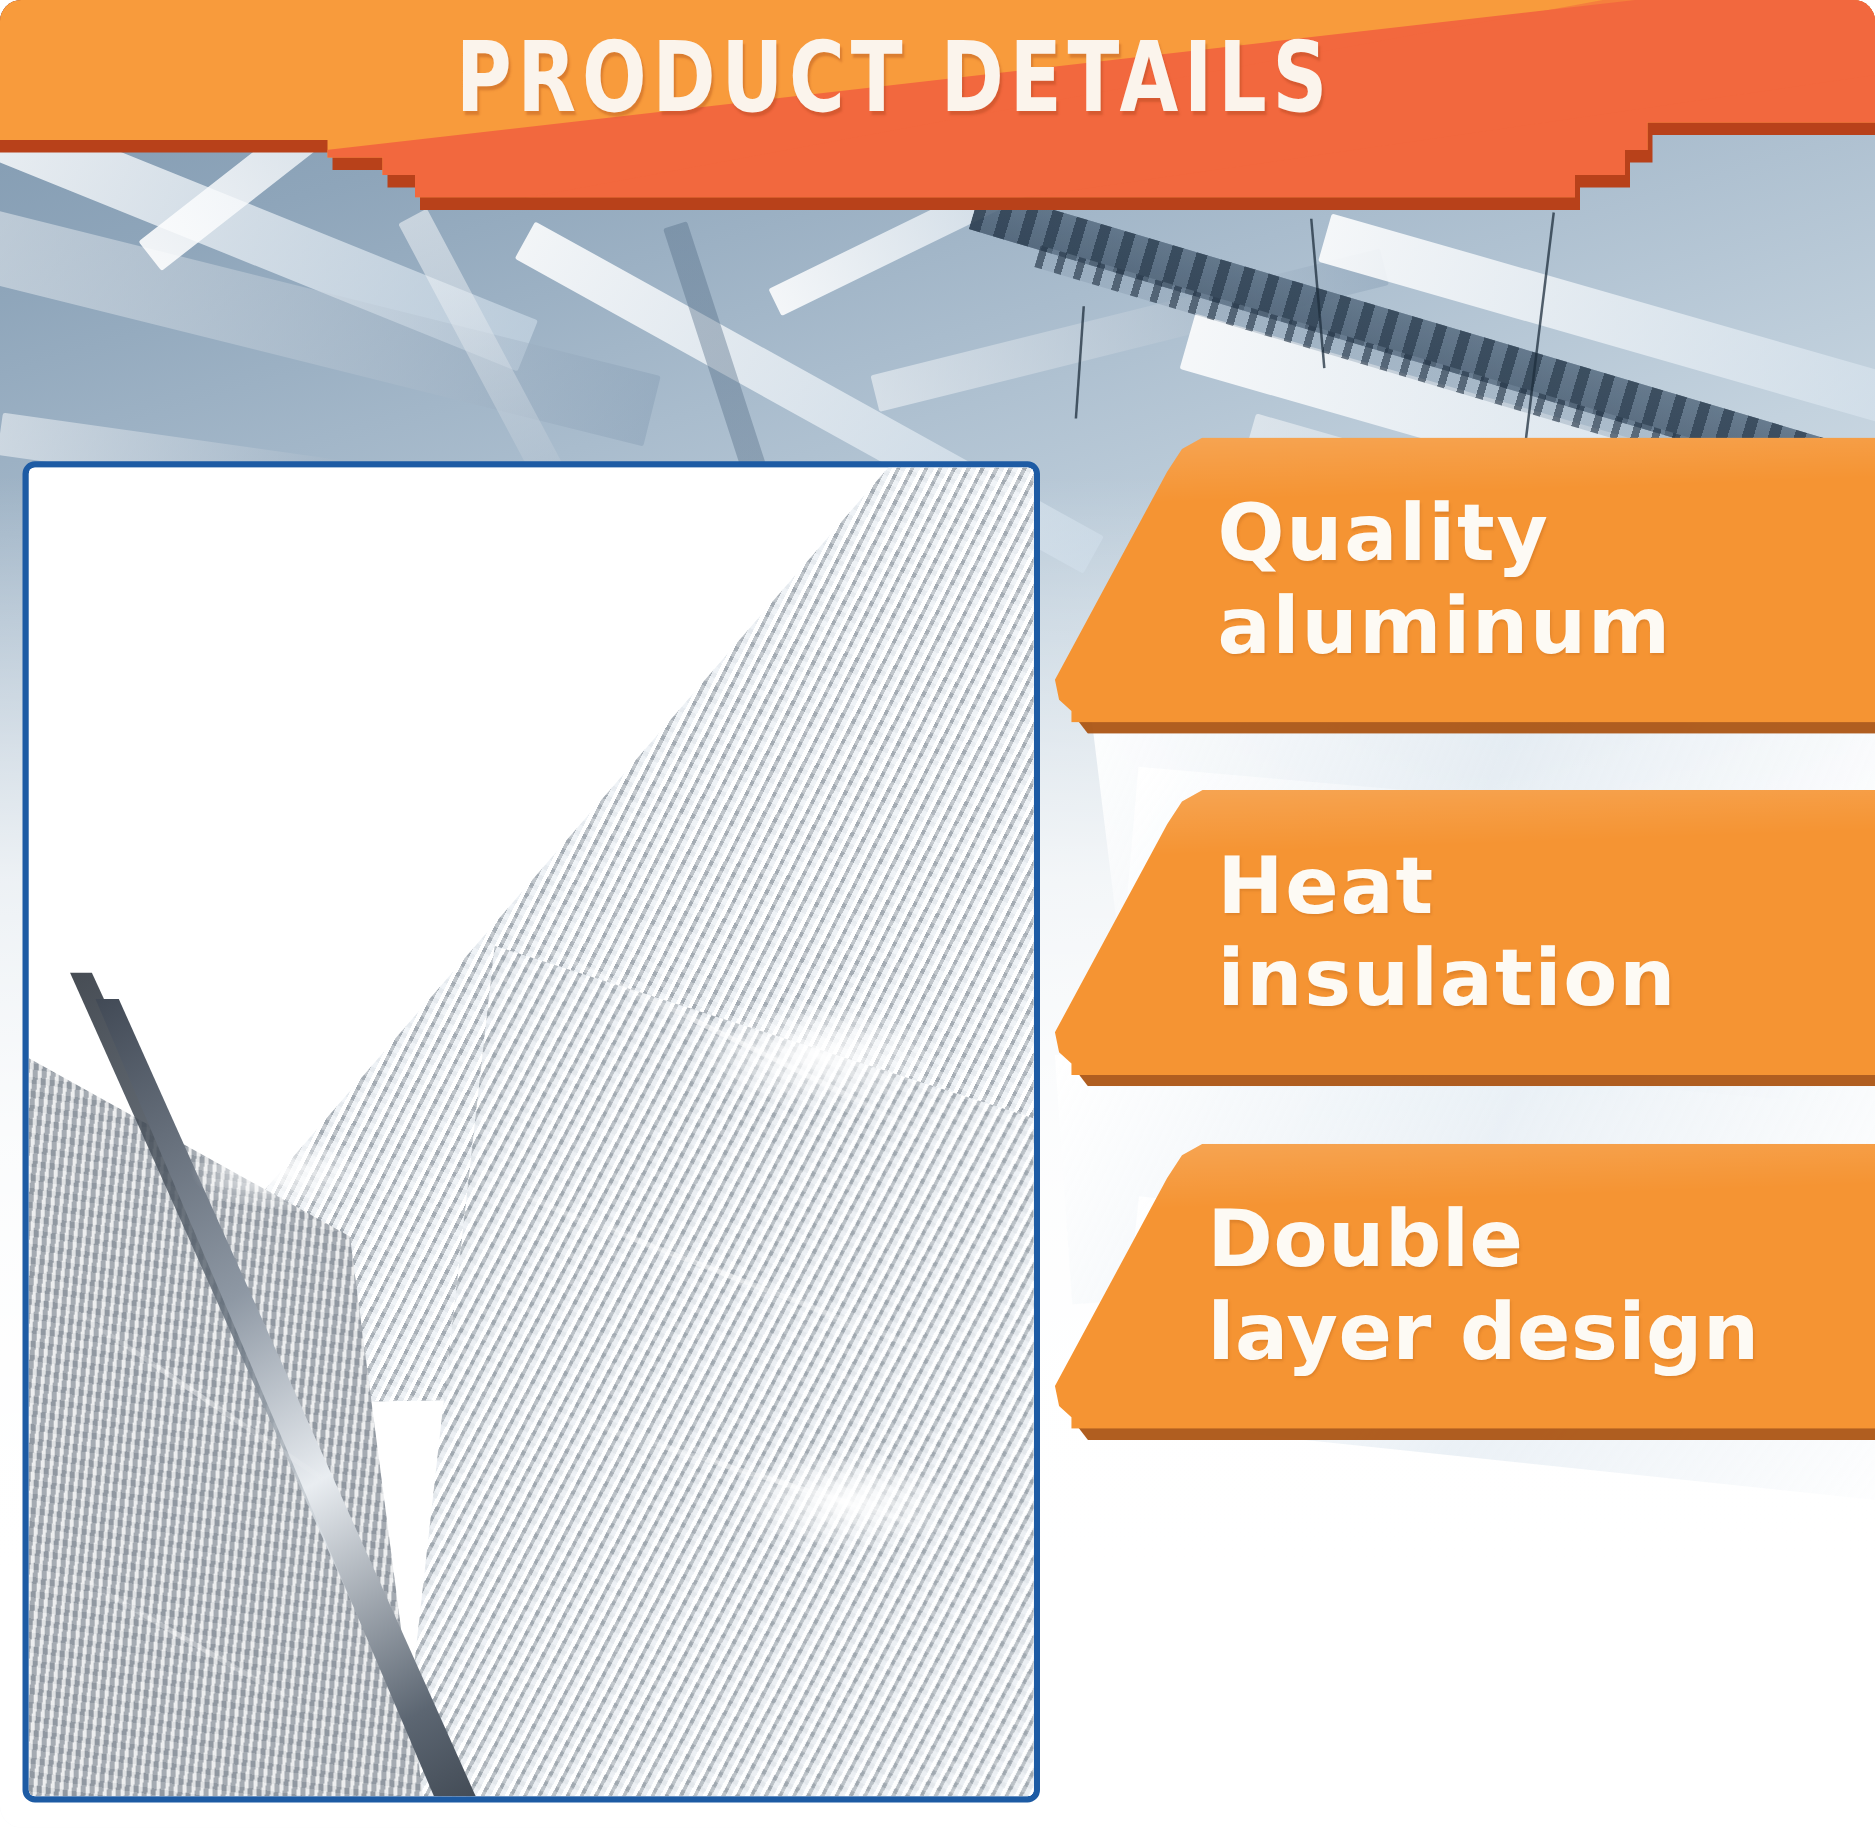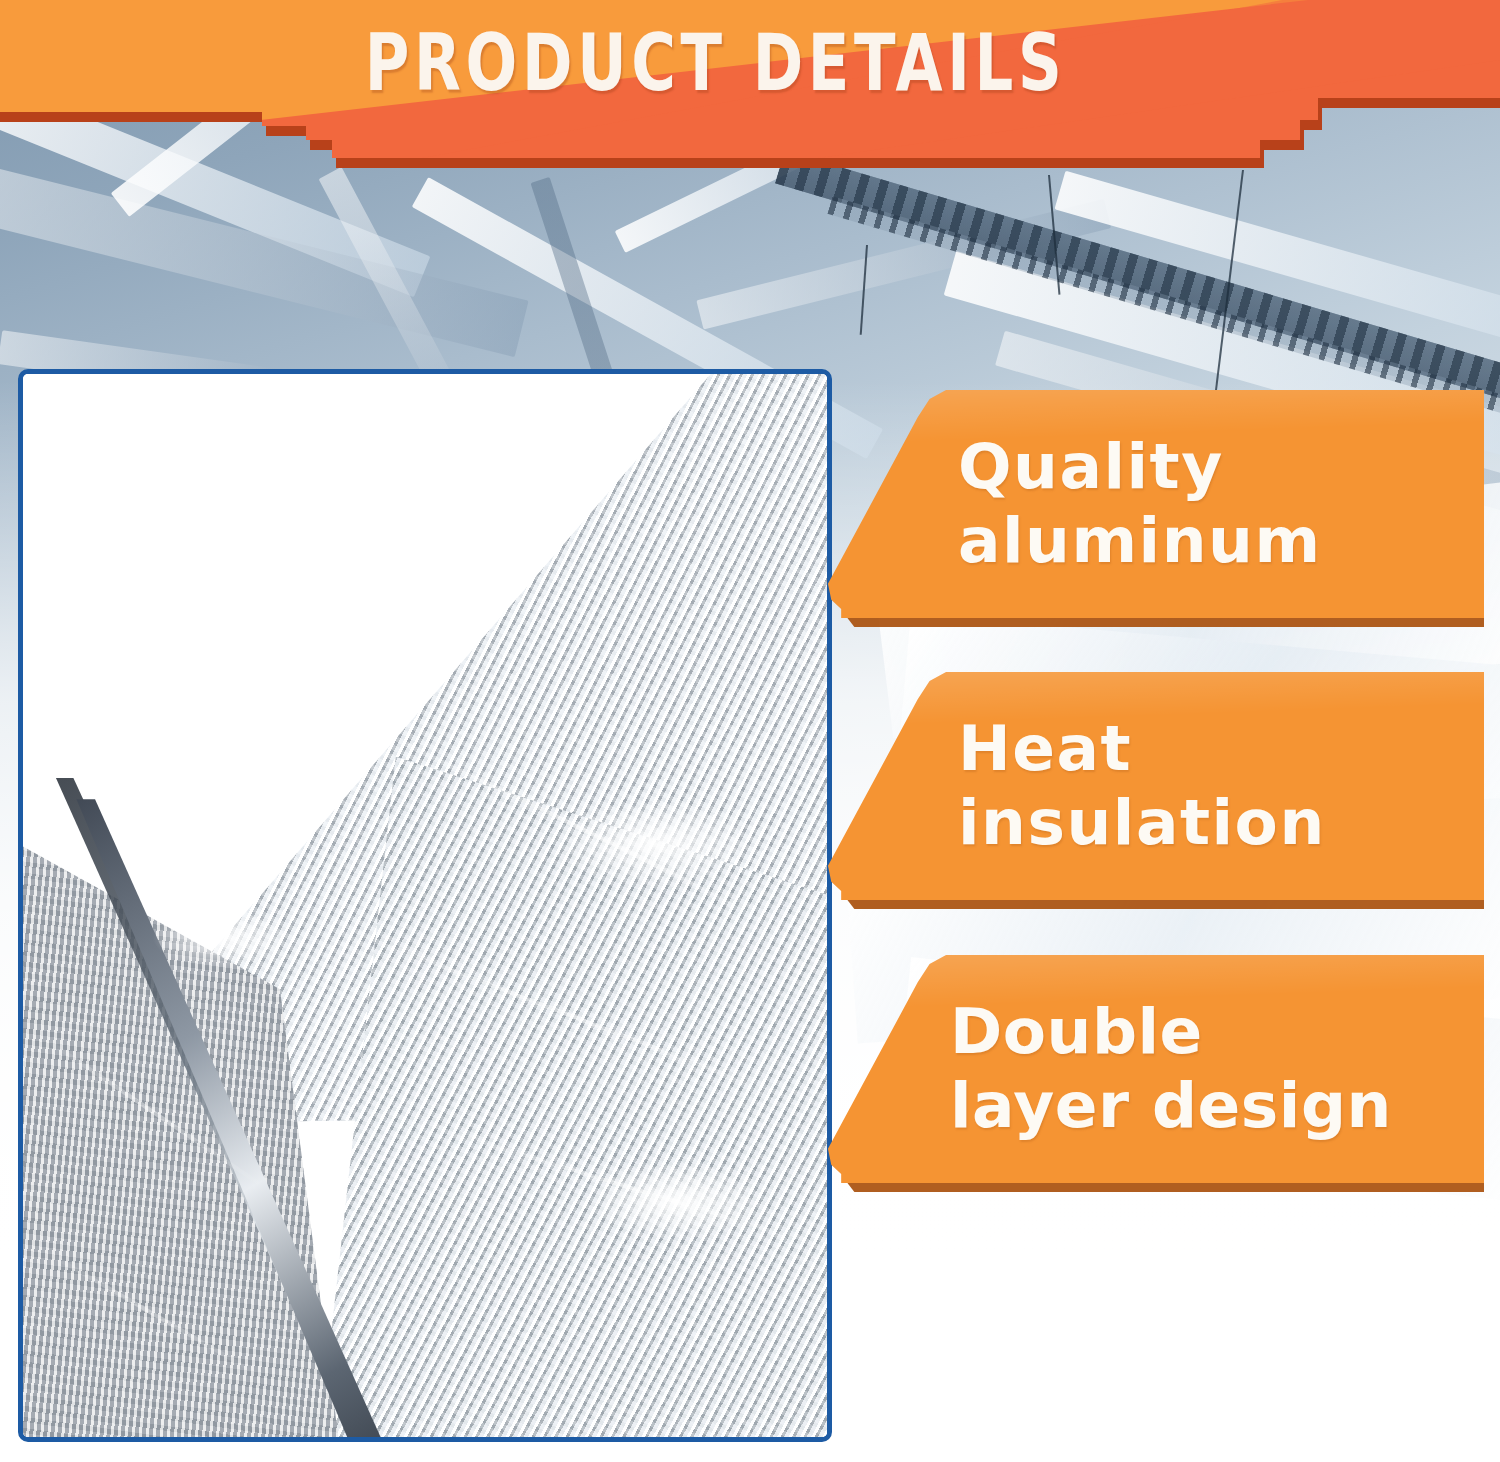--- a/index.html
+++ b/index.html
@@ -11,20 +11,21 @@
     position:relative;
   }
 
   
   #canvas {
     position:relative;
     width:1500px;
     height:1462px;
     overflow:hidden;
     background:#ffffff;
+    border-radius:17px;
   }
 
   
   .bg-photo {
     position:absolute;
     left:0; top:0;
     width:1500px; height:1462px;
     overflow:hidden;
     background:
       linear-gradient(180deg,
@@ -209,25 +210,24 @@
   .crease {
     position:absolute;
     background:linear-gradient(90deg, rgba(255,255,255,0.0), rgba(255,255,255,0.85), rgba(255,255,255,0.0));
     transform-origin:left center;
     pointer-events:none;
   }
 
   
   .badge {
     position:absolute;
-    right:16px;
+    right:0;
     width:660px;
     height:228px;
     z-index:15;
-    margin-top:40px;
   }
   .badge .shape {
     position:absolute;
     inset:0;
     background:#f59433;
     clip-path:polygon(
       18.5% 0%, 100% 0%, 100% 100%, 2.6% 100%,
       2.6% 96%, 1.1% 92%, 0.6% 85%,
       14.2% 12%, 16.0% 4%
     );

